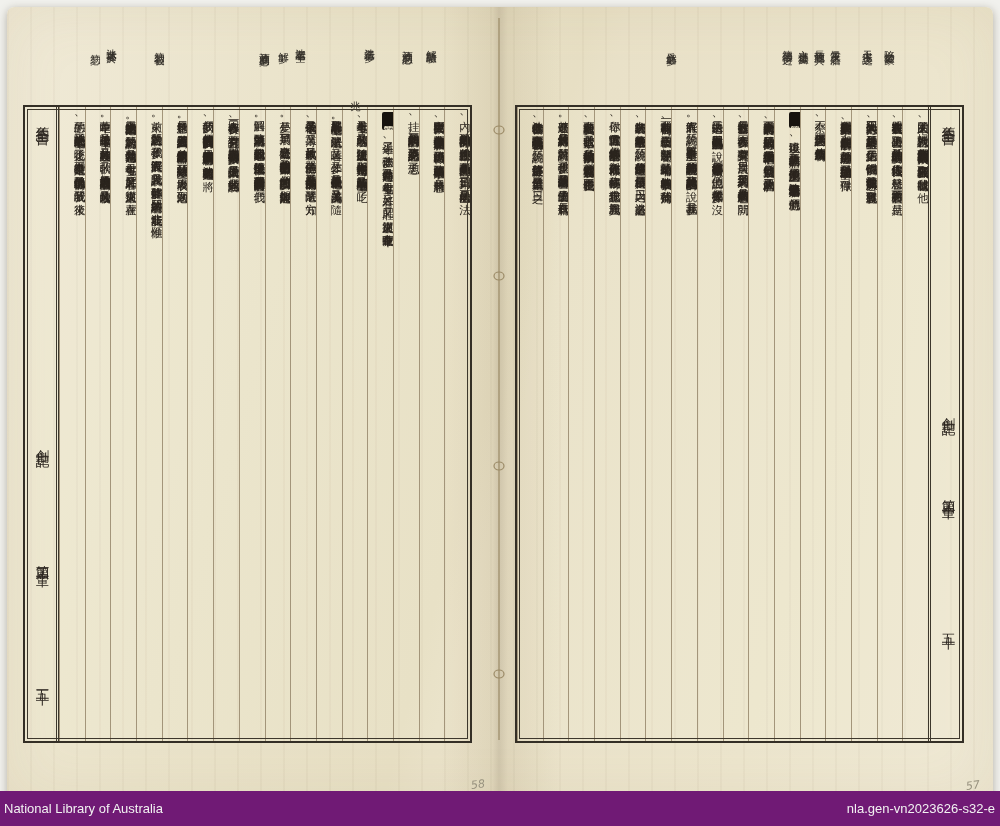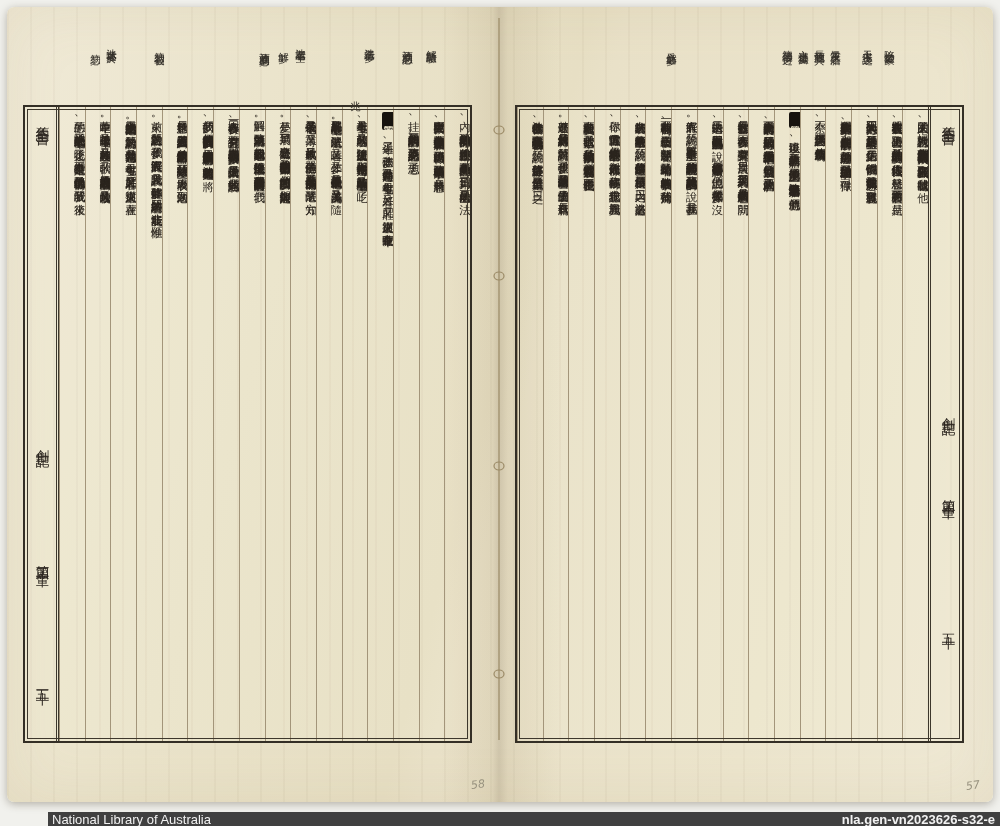--- a/index.html
+++ b/index.html
@@ -76,26 +76,26 @@
   .thread{position:absolute;left:490px;top:14px;}
   
   .pencil{
     position:absolute;color:#98927f;font-family:"DejaVu Sans", sans-serif;
     font-size:11px;font-style:italic;transform:rotate(-8deg);
   }
   .pencil.l{left:471px;top:778px;}
   .pencil.r{left:966px;top:779px;}
   
   .bar{
-    position:absolute;left:0;right:0;bottom:0;height:14px;background:#404040;
+    position:absolute;left:0;right:0;bottom:0;height:35px;background:#701a75;
     display:flex;justify-content:space-between;align-items:center;
-    font-family:"Liberation Sans", sans-serif;font-size:13px;color:#f2f2f2;margin-left:48px;
+    font-family:"Liberation Sans", sans-serif;font-size:13px;color:#f2f2f2;
   }
   .bar .lft{padding-left:4px;}
-  .bar .rgt{padding-right:5px;font-weight:bold;}
+  .bar .rgt{padding-right:5px;}
 </style>
 </head>
 <body>
 
 <div class="scan">
 
   <div class="paper"></div>
 
   <svg class="thread" width="18" height="740">
     <line x1="9" y1="4" x2="9" y2="726" stroke="#9b8a66" stroke-width="1.2"></line>

